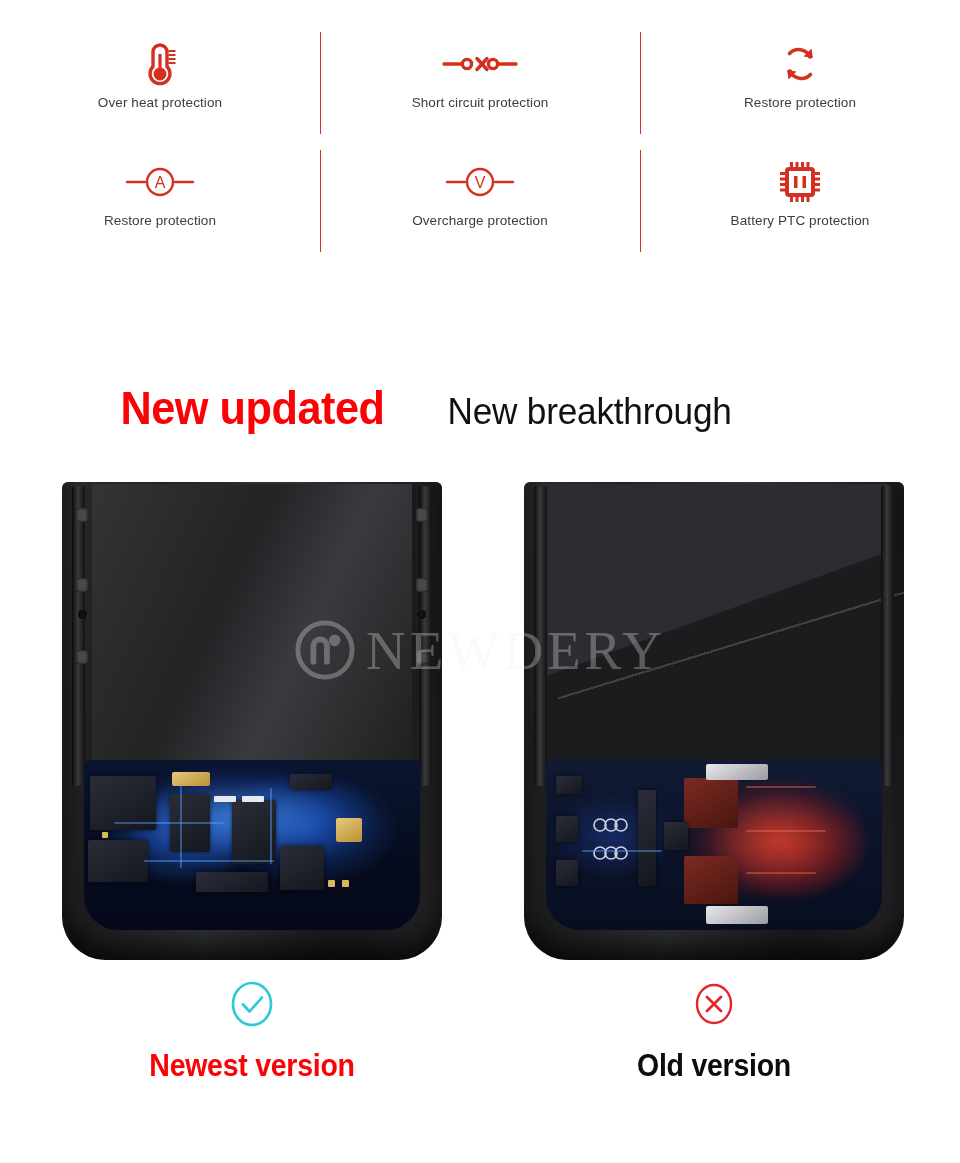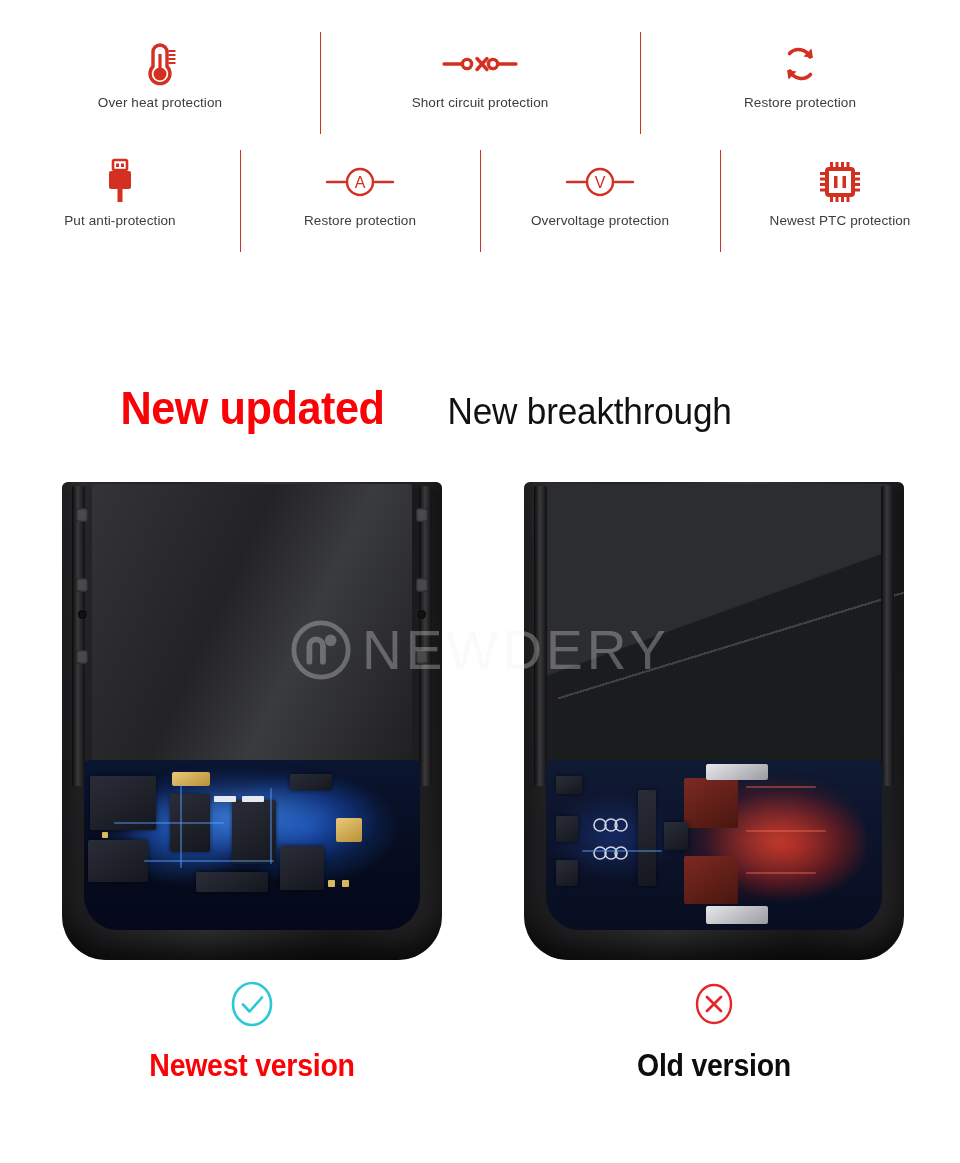--- a/index.html
+++ b/index.html
@@ -134,21 +134,21 @@
 
   
   .watermark {
     position: absolute; top: 612px; left: 0; width: 960px; height: 76px;
     display: flex; align-items: center; justify-content: center;
     pointer-events: none; z-index: 5; opacity: .30;
   }
   .wm-mark { width: 62px; height: 62px; margin-right: 10px; }
   .wm-text {
     font-size: 55px; font-weight: 400; color: #efefef;
-    letter-spacing: 4px; line-height: 1;
+    letter-spacing: 4px; line-height: 1; font-family: Liberation Serif, serif;
   }
 
   
   .verdict { position: absolute; top: 978px; left: 0; width: 960px; }
   .vcol { position: absolute; width: 380px; text-align: center; }
   .vcol.left  { left: 62px; }
   .vcol.right { left: 524px; }
   .vicon { height: 52px; display:flex; align-items:center; justify-content:center; }
   .vlabel {
     margin-top: 18px; font-size: 31px; font-weight: 700; letter-spacing: -.3px;
@@ -214,32 +214,20 @@
         <div class="flabel">Restore protection</div>
       </div>
 
 
 
     </div>
 
     <div class="frow row2">
 
 
-      <div class="fcell">
-        <div class="ficon">
-          <svg width="34" height="48" viewBox="0 0 34 48">
-            <rect x="10" y="2" width="14" height="10" rx="1.5" fill="none" stroke="#d23122" stroke-width="2.6"></rect>
-            <rect x="13" y="5.5" width="3" height="3.5" fill="#d23122"></rect>
-            <rect x="18" y="5.5" width="3" height="3.5" fill="#d23122"></rect>
-            <rect x="6" y="13" width="22" height="18" rx="2" fill="#d23122"></rect>
-            <rect x="14.5" y="31" width="5" height="13" fill="#d23122"></rect>
-          </svg>
-        </div>
-        <div class="flabel">Put anti-protection</div>
-      </div>
 
       <div class="fcell">
         <div class="ficon">
           <svg width="70" height="32" viewBox="0 0 70 32">
             <g stroke="#d23122" stroke-width="2.4" fill="none" stroke-linecap="round">
               <line x1="2" y1="16" x2="20" y2="16"></line>
               <circle cx="35" cy="16" r="13"></circle>
               <line x1="50" y1="16" x2="68" y2="16"></line>
             </g>
             <text x="35" y="22" text-anchor="middle" fill="#d23122" font-family="Liberation Sans, sans-serif" font-size="16">A</text>
@@ -252,21 +240,21 @@
         <div class="ficon">
           <svg width="70" height="32" viewBox="0 0 70 32">
             <g stroke="#d23122" stroke-width="2.4" fill="none" stroke-linecap="round">
               <line x1="2" y1="16" x2="20" y2="16"></line>
               <circle cx="35" cy="16" r="13"></circle>
               <line x1="50" y1="16" x2="68" y2="16"></line>
             </g>
             <text x="35" y="22" text-anchor="middle" fill="#d23122" font-family="Liberation Sans, sans-serif" font-size="16">V</text>
           </svg>
         </div>
-        <div class="flabel">Overvoltage protection</div>
+        <div class="flabel">Overcharge protection</div>
       </div>
 
       <div class="fcell">
         <div class="ficon">
           <svg width="44" height="44" viewBox="0 0 44 44">
             <rect x="9" y="9" width="26" height="26" rx="2" fill="none" stroke="#d23122" stroke-width="4"></rect>
             <rect x="16" y="16" width="12" height="12" fill="#d23122"></rect>
             <rect x="19.5" y="14" width="5" height="16" fill="#ffffff"></rect>
             <g fill="#d23122">
               <rect x="12" y="2" width="3" height="7"></rect>
@@ -281,21 +269,21 @@
                 <rect x="2" y="17.5" width="7" height="3"></rect>
               <rect x="2" y="23" width="7" height="3"></rect>
                 <rect x="2" y="28.5" width="7" height="3"></rect>
               <rect x="35" y="12" width="7" height="3"></rect>
                 <rect x="35" y="17.5" width="7" height="3"></rect>
               <rect x="35" y="23" width="7" height="3"></rect>
                 <rect x="35" y="28.5" width="7" height="3"></rect>
             </g>
           </svg>
         </div>
-        <div class="flabel">Newest PTC protection</div>
+        <div class="flabel">Battery PTC protection</div>
       </div>
 
     </div>
   </div>
 
   <div class="headline">
     <span class="hl-red">New updated</span>
     <span class="hl-black">New breakthrough</span>
   </div>
 

